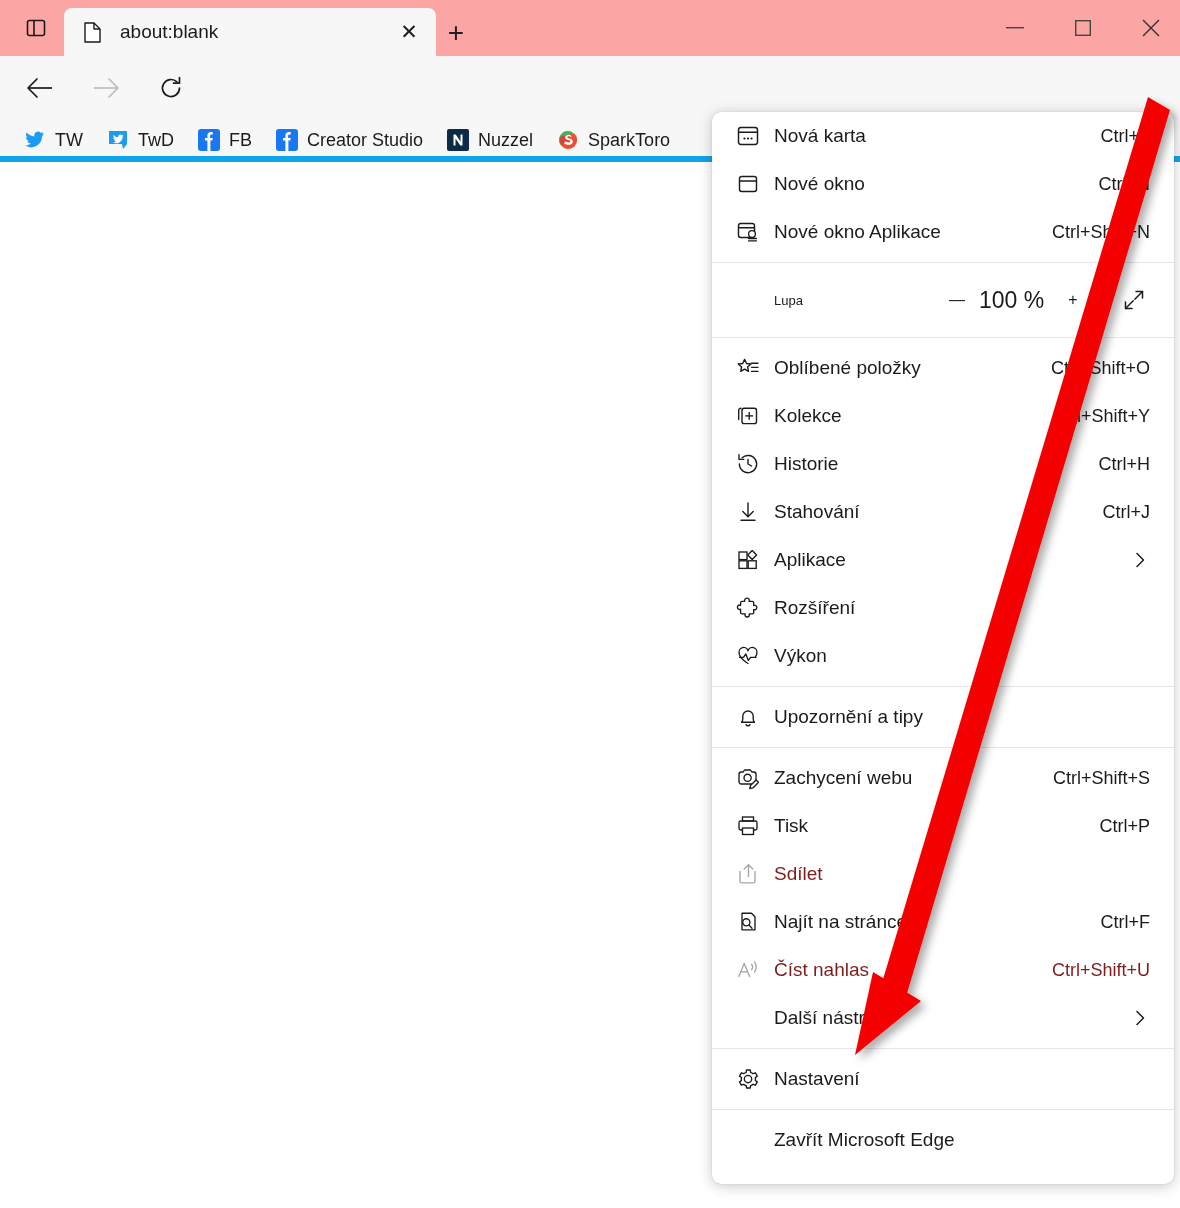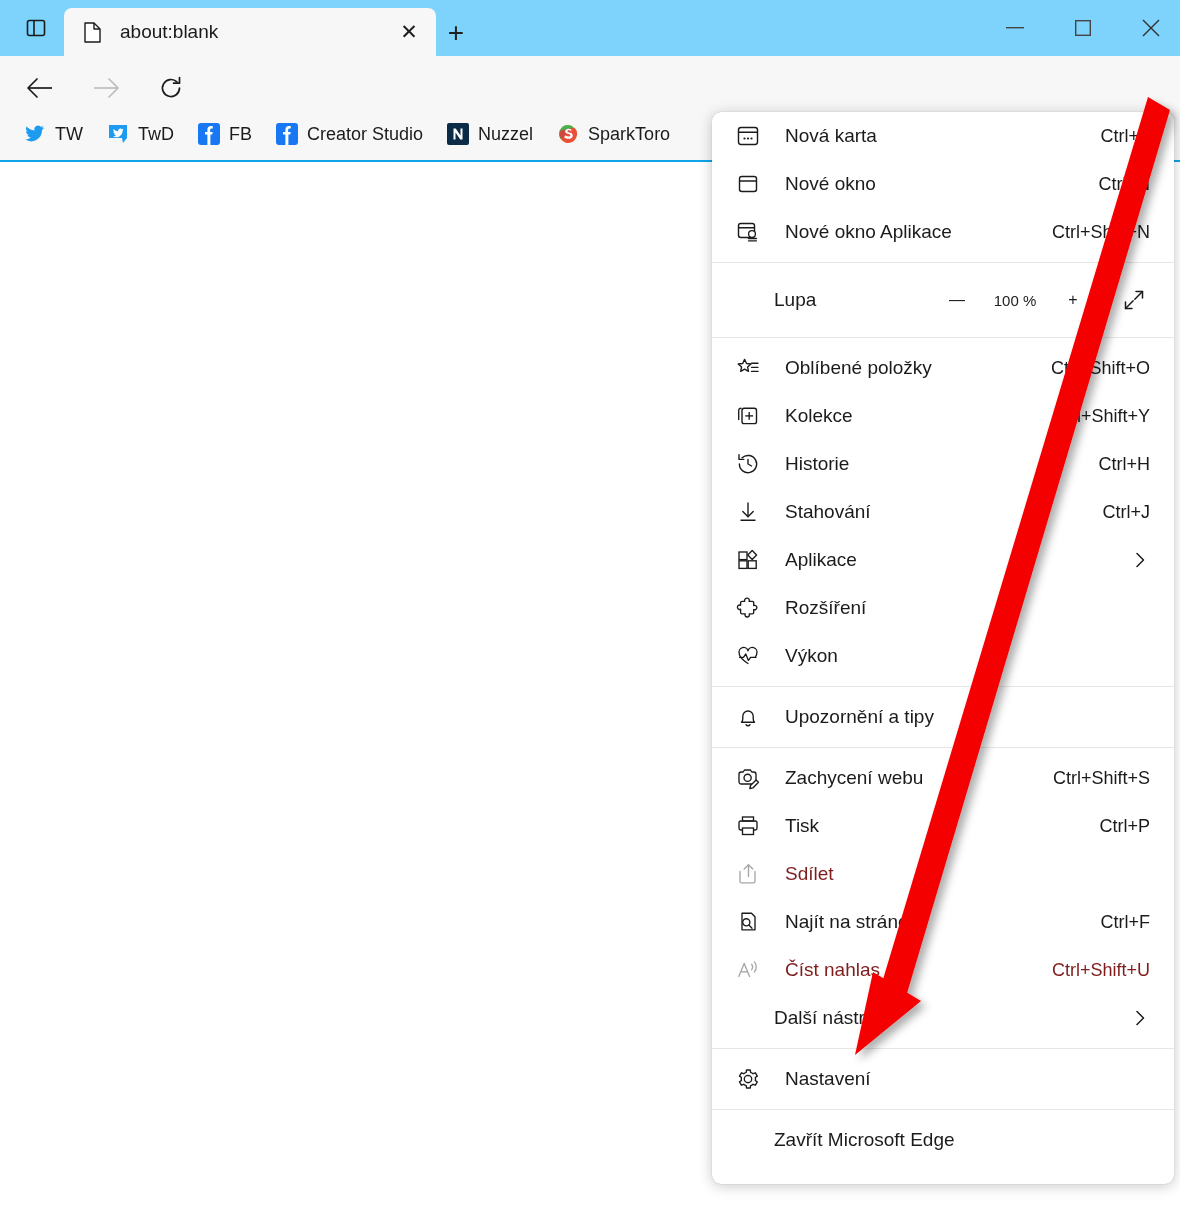--- a/index.html
+++ b/index.html
@@ -7,21 +7,21 @@
     width: 1180px; height: 1208px;
     font-family: "Liberation Sans", sans-serif;
     background: #ffffff;
     overflow: hidden;
   }
   #app { position: relative; width: 1180px; height: 1208px; background: #ffffff; }
 
   
   .titlebar {
     position: absolute; left: 0; top: 0; width: 1180px; height: 56px;
-    background: #7dd3fc;
+    background: #fca5a5;
   }
   .tab-strip-icon {
     position: absolute; left: 22px; top: 14px; width: 28px; height: 28px;
     display: flex; align-items: center; justify-content: center;
   }
   .tab {
     position: absolute; left: 64px; top: 8px; width: 372px; height: 48px;
     background: #f7f7f7; border-radius: 8px 8px 0 0;
     display: flex; align-items: center;
   }
@@ -86,22 +86,22 @@
     position: absolute; left: 1118px; top: 64px; width: 52px; height: 48px;
     background: #cfcfcf; border-radius: 4px;
     display: flex; align-items: center; justify-content: center;
     gap: 5px;
   }
   .dot3 { width: 5px; height: 5px; border-radius: 50%; background: #2a2a2a; }
 
   
   .bookmarks {
     position: absolute; left: 0; top: 118px; width: 1180px; height: 44px;
-    background: #f7f7f7; display: flex; align-items: flex-start;
-    border-bottom: 2px solid #0ea5e9;
+    background: #f7f7f7; display: flex; align-items: flex-end;
+    border-bottom: 6px solid #0ea5e9;
   }
   .bm { display: flex; align-items: center; height: 32px; padding: 0 8px; margin-left: 8px; border-radius: 4px; }
   .bm:first-child { margin-left: 16px; }
   .bm-ico { width: 22px; height: 22px; display: flex; align-items: center; justify-content: center; }
   .bm-lbl { margin-left: 9px; font-size: 18px; color: #1b1b1b; white-space: nowrap; }
 
   
   .page { position: absolute; left: 0; top: 162px; width: 1180px; height: 1046px; background: #ffffff; }
 
   
@@ -109,33 +109,33 @@
     position: absolute; left: 712px; top: 112px; width: 462px; height: 1072px;
     background: #ffffff; border-radius: 9px;
     box-shadow: 0 2px 14px rgba(0,0,0,0.22), 0 0 1px rgba(0,0,0,0.3);
     overflow: hidden;
   }
   .mi {
     position: relative; display: flex; align-items: center;
     height: 48px; padding: 0 24px 0 18px;
   }
   .mi-ico { width: 36px; min-width: 36px; height: 28px; display: flex; align-items: center; justify-content: center; }
-  .mi-lbl { margin-left: 19px; font-size: 19px; color: #1b1b1b; white-space: nowrap; }
+  .mi-lbl { margin-left: 8px; font-size: 19px; color: #1b1b1b; white-space: nowrap; }
   .mi-acc { margin-left: auto; font-size: 18px; color: #1b1b1b; white-space: nowrap; }
   .mi-chev { margin-left: auto; display: flex; align-items: center; }
   .mi.disabled .mi-lbl, .mi.disabled .mi-acc { color: #7f1d1d; }
   .mi.noicon .mi-lbl { margin-left: 44px; }
   .msep { height: 1px; background: #e6e6e6; margin: 6px 0; }
 
   
   .zoomrow { display: flex; align-items: center; height: 62px; padding: 0 18px 0 18px; }
-  .zoomrow .zlabel { margin-left: 44px; font-size: 19px; color: #1b1b1b; }
+  .zoomrow .zlabel { margin-left: 44px; font-size: 13px; color: #1b1b1b; }
   .zoom-ctrls { margin-left: auto; display: flex; align-items: center; }
   .zbtn { width: 44px; height: 38px; display: flex; align-items: center; justify-content: center; color: #1b1b1b; }
-  .zval { font-size: 15px; color: #1b1b1b; min-width: 72px; text-align: center; }
+  .zval { font-size: 23px; color: #1b1b1b; min-width: 72px; text-align: left; }
   .zsep { width: 1px; height: 30px; background: #d6d6d6; margin: 0 6px 0 10px; }
   .zfull { width: 44px; height: 38px; display: flex; align-items: center; justify-content: center; }
 
   
   .arrow { position: absolute; left: 0; top: 0; width: 1180px; height: 1208px; pointer-events: none; }
 </style>
 </head>
 <body>
 
 <div id="app">

